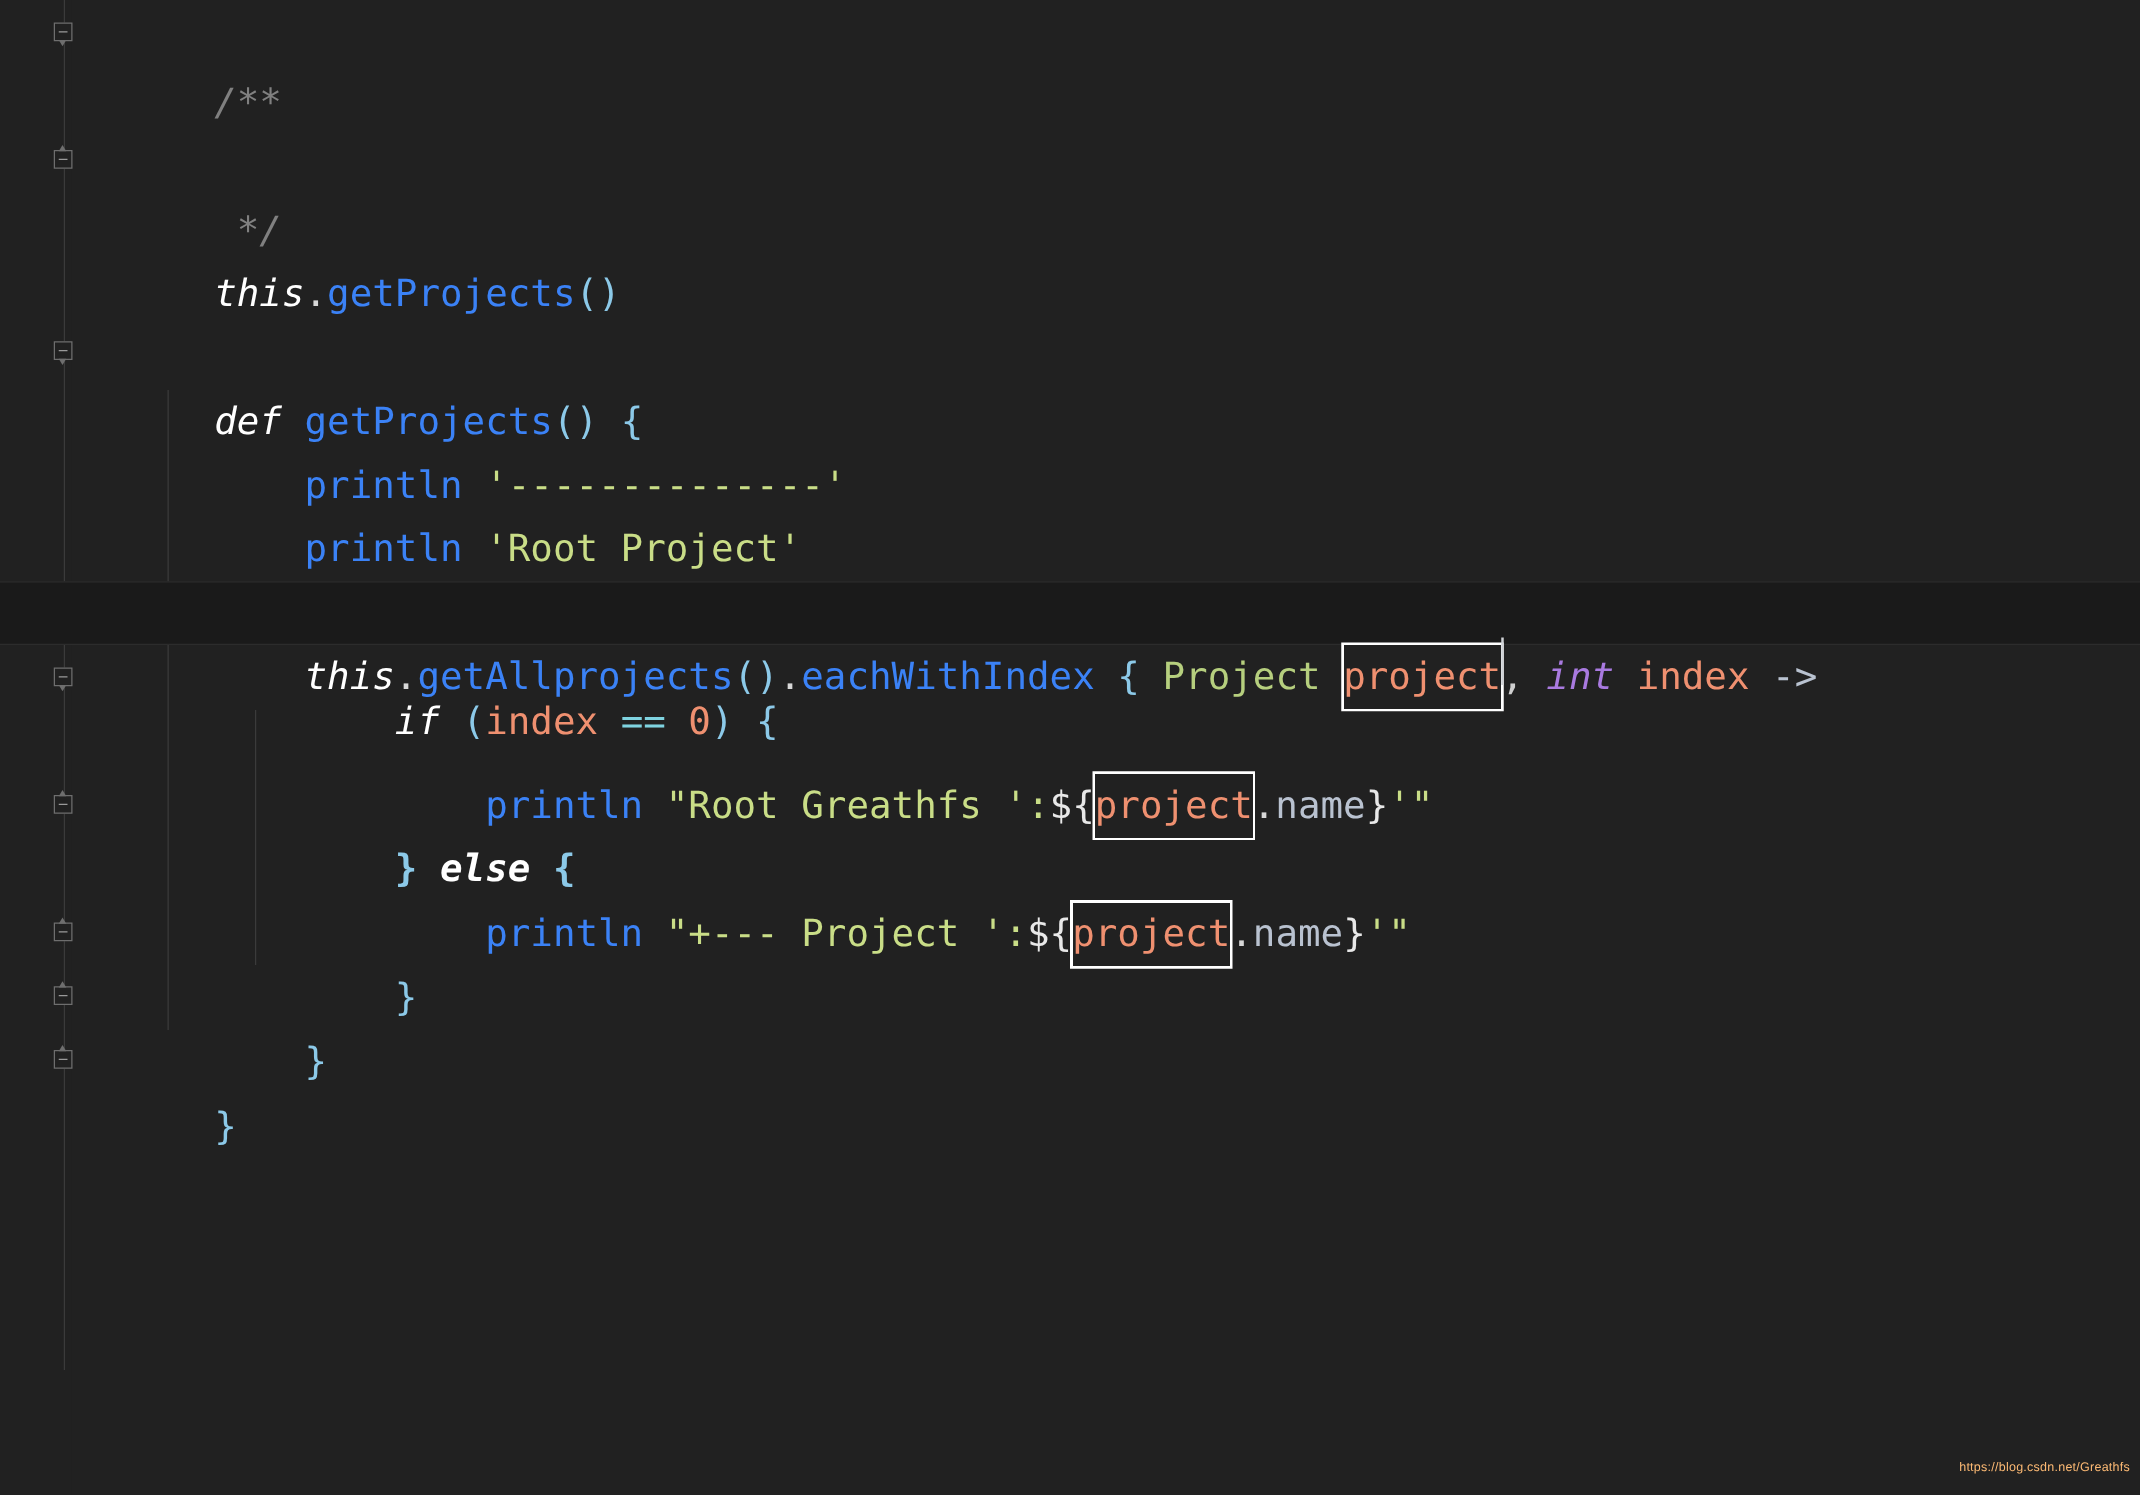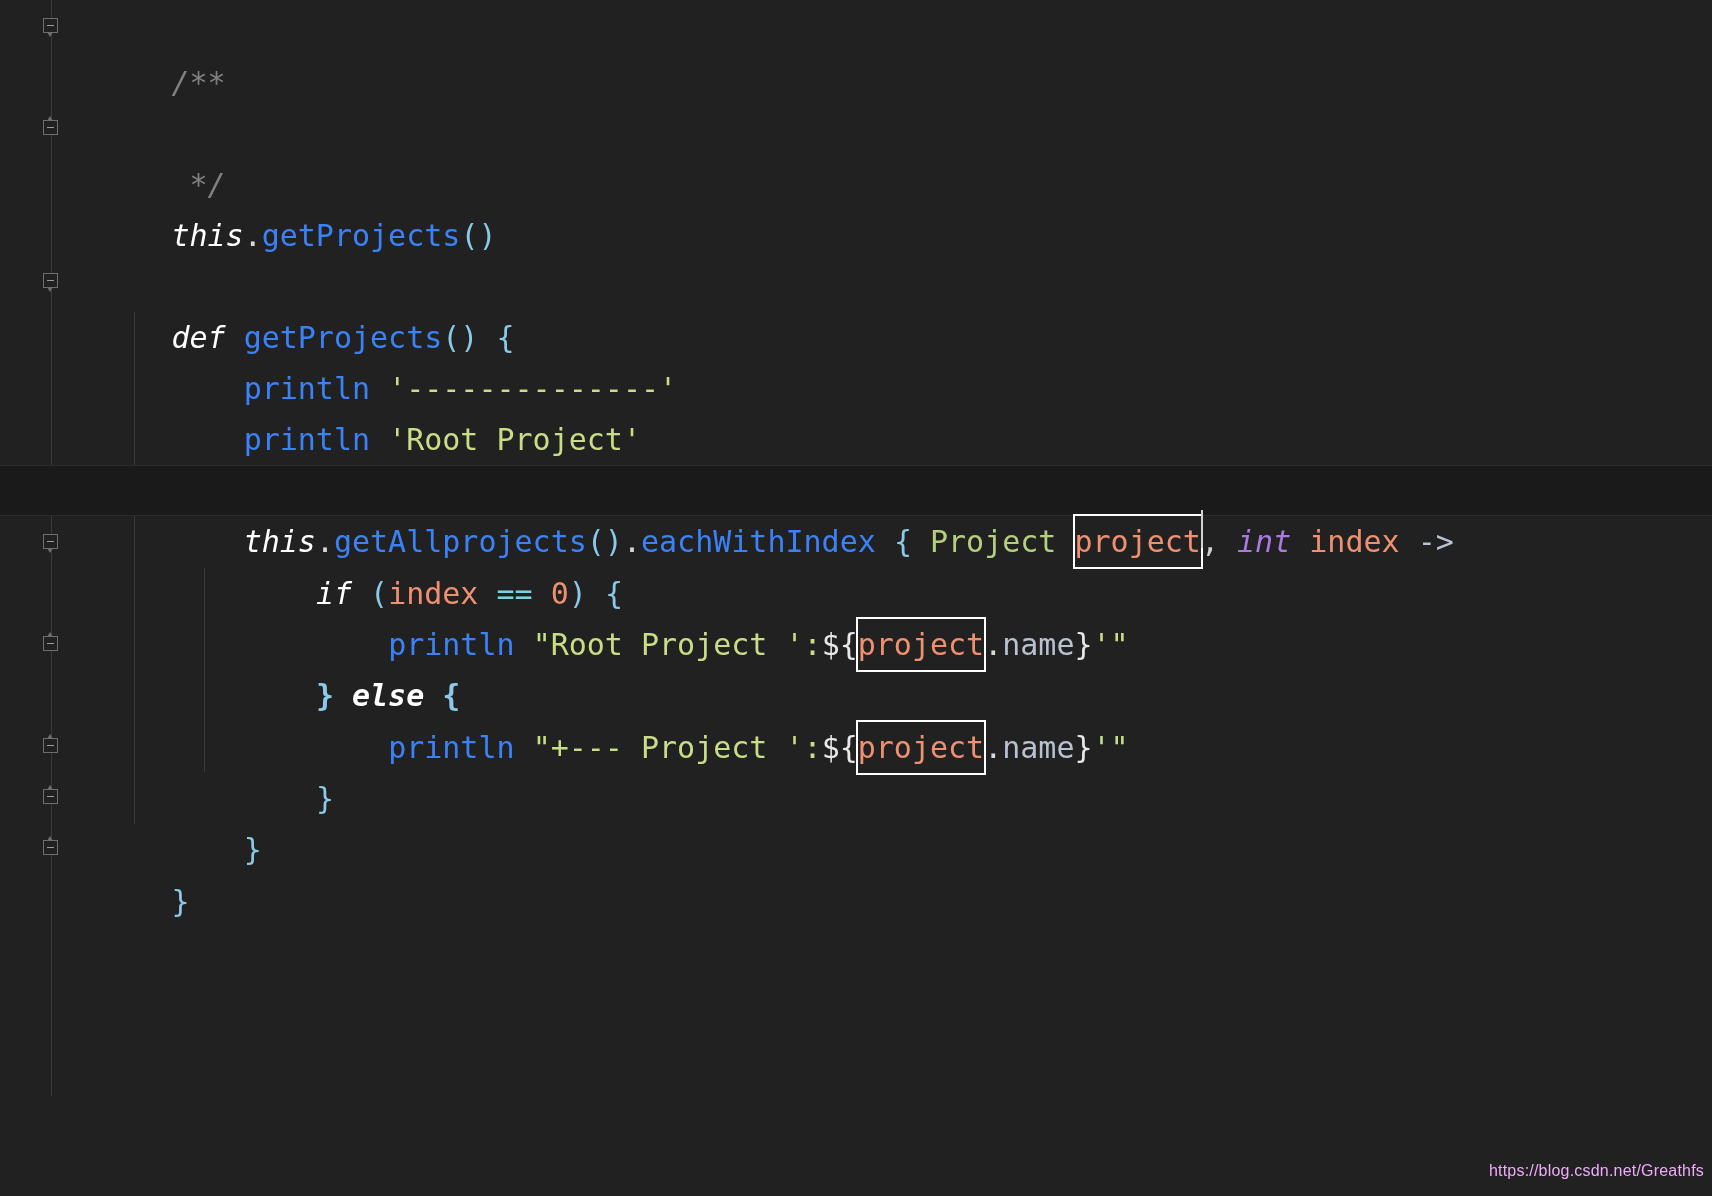--- a/index.html
+++ b/index.html
@@ -156,22 +156,22 @@
     height: 38px;
     background: #cfd2d6;
   }
 
   
   .watermark {
     position: absolute;
     right: 8px;
     bottom: 16px;
     font-family: "Liberation Sans", sans-serif;
-    font-size: 16px;
-    color: #f0abfc;
+    font-size: 10px;
+    color: #fdba74;
     letter-spacing: 0.2px;
   }
 </style>
 </head>
 <body>
 
 <div id="editor">
 
   <div class="gutter">
     <div class="fold-rail"></div>
@@ -247,26 +247,26 @@
     </div>
 
     <div class="line" style="top:414px;">
       <span class="txt">    <span class="c-fn">println</span> <span class="c-string">'<span>--------------</span>'</span></span>
     </div>
 
     <div class="line current" style="top:465px;">
       <span class="txt">    <span class="c-keyword">this</span><span class="c-dot">.</span><span class="c-fn">getAllprojects</span><span class="c-paren">()</span><span class="c-dot">.</span><span class="c-fn">eachWithIndex</span> <span class="c-brace">{</span> <span class="c-type">Project</span> <span class="occ caretafter">project</span><span class="c-punct">,</span> <span class="c-kw2">int</span> <span class="c-var">index</span> <span class="c-plain">-&gt;</span></span>
     </div>
 
-    <div class="line" style="top:517px;">
+    <div class="line" style="top:501px;">
       <span class="txt">        <span class="c-keyword">if</span> <span class="c-paren">(</span><span class="c-var">index</span> <span class="c-op">==</span> <span class="c-num">0</span><span class="c-paren">)</span> <span class="c-brace">{</span></span>
     </div>
 
     <div class="line" style="top:568px;">
-      <span class="txt">            <span class="c-fn">println</span> <span class="c-string">"<span>Root Project ':</span></span><span class="c-dollar">${</span><span class="occ">project</span><span class="c-dot">.</span><span class="c-plain">name</span><span class="c-dollar">}</span><span class="c-string">'"</span></span>
+      <span class="txt">            <span class="c-fn">println</span> <span class="c-string">"<span>Root Greathfs ':</span></span><span class="c-dollar">${</span><span class="occ">project</span><span class="c-dot">.</span><span class="c-plain">name</span><span class="c-dollar">}</span><span class="c-string">'"</span></span>
     </div>
 
     <div class="line" style="top:619px;font-weight:bold;">
       <span class="txt">        <span class="c-brace">}</span> <span class="c-keyword">else</span> <span class="c-brace">{</span></span>
     </div>
 
     <div class="line" style="top:671px;">
       <span class="txt">            <span class="c-fn">println</span> <span class="c-string">"<span>+--- Project ':</span></span><span class="c-dollar">${</span><span class="occ">project</span><span class="c-dot">.</span><span class="c-plain">name</span><span class="c-dollar">}</span><span class="c-string">'"</span></span>
     </div>
 

